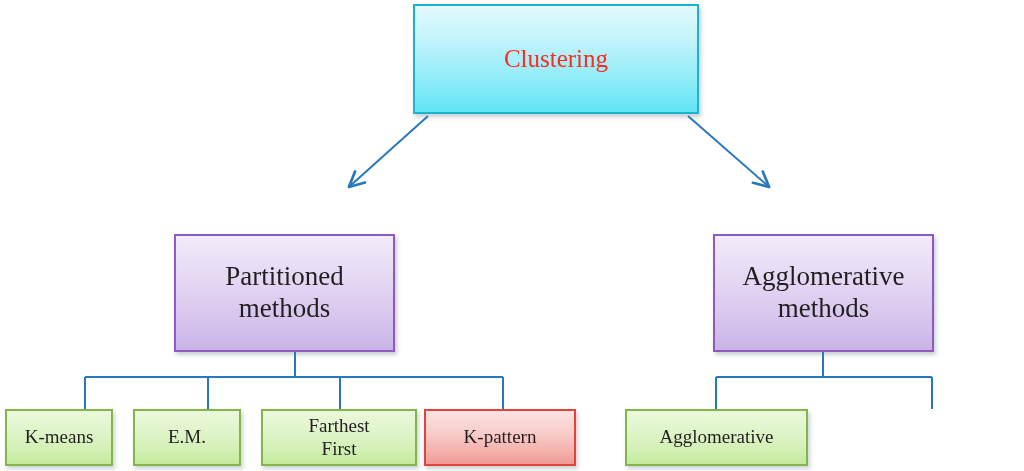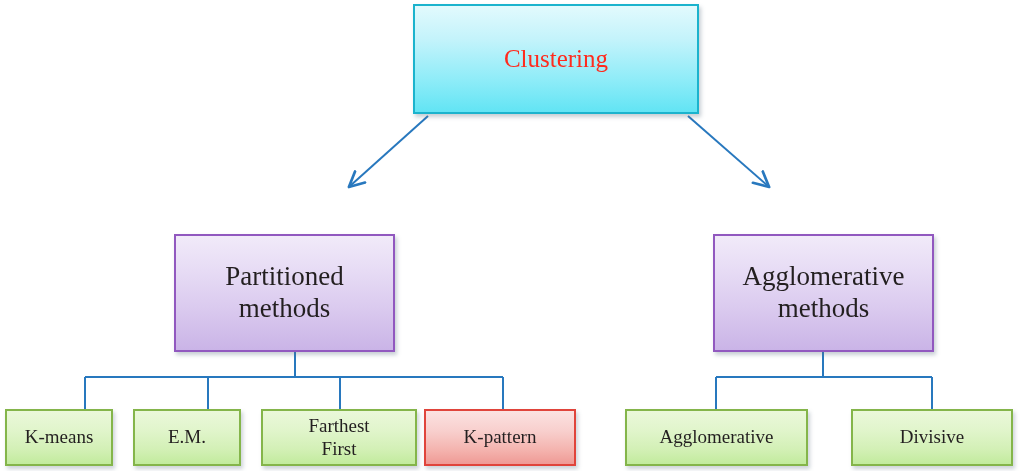--- a/index.html
+++ b/index.html
@@ -150,17 +150,14 @@
 
   <div class="node leaf leaf-green leaf-farthest">
     <span>Farthest
 First</span>
   </div>
 
   <div class="node leaf leaf-green leaf-agglom">
     <span>Agglomerative</span>
   </div>
 
-  <div class="node leaf leaf-green leaf-divisive">
-    <span>Divisive</span>
-  </div>
 
 </div>
 
 </body></html>

